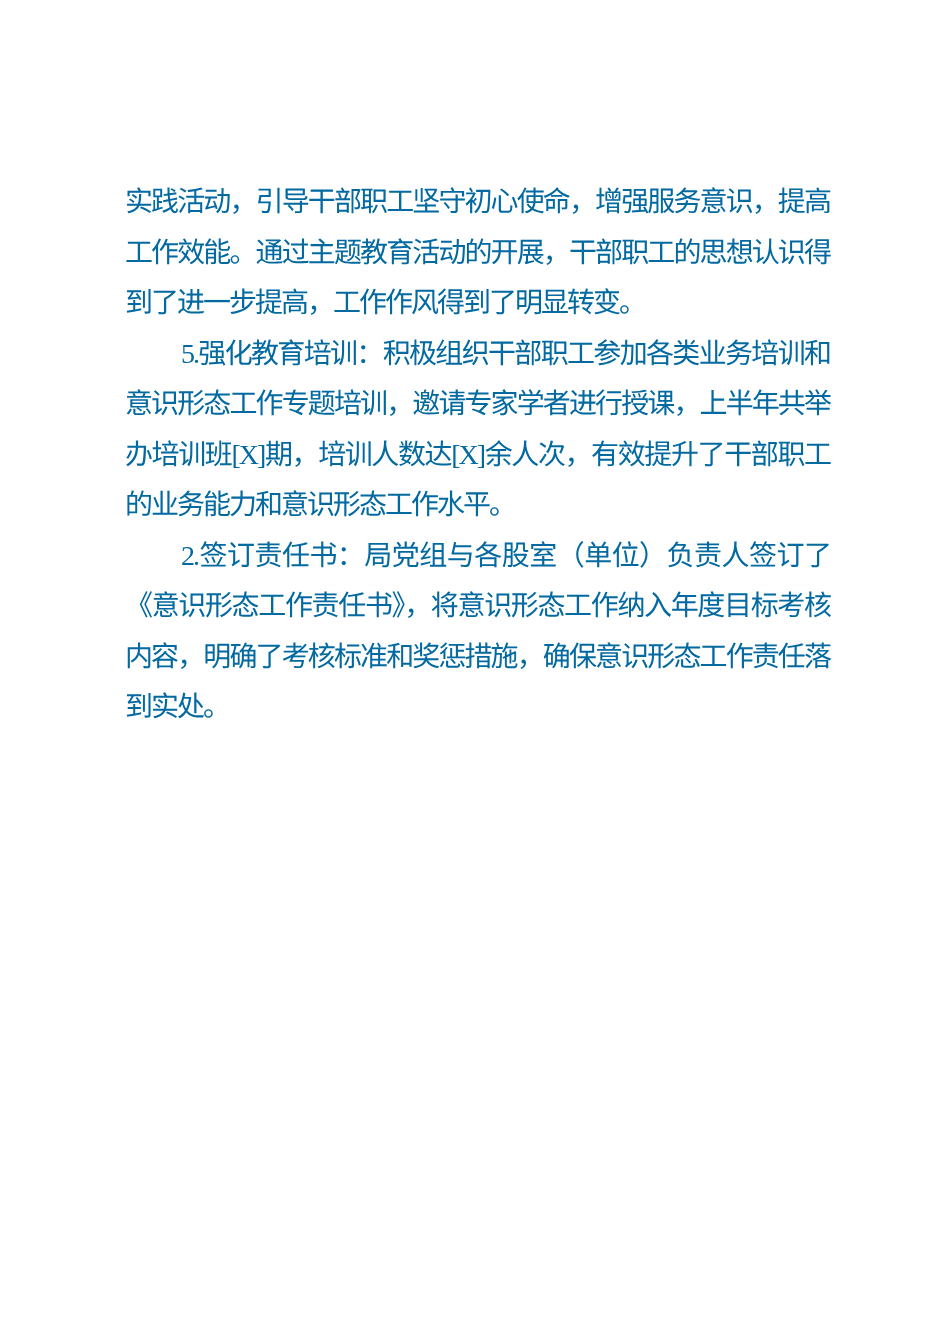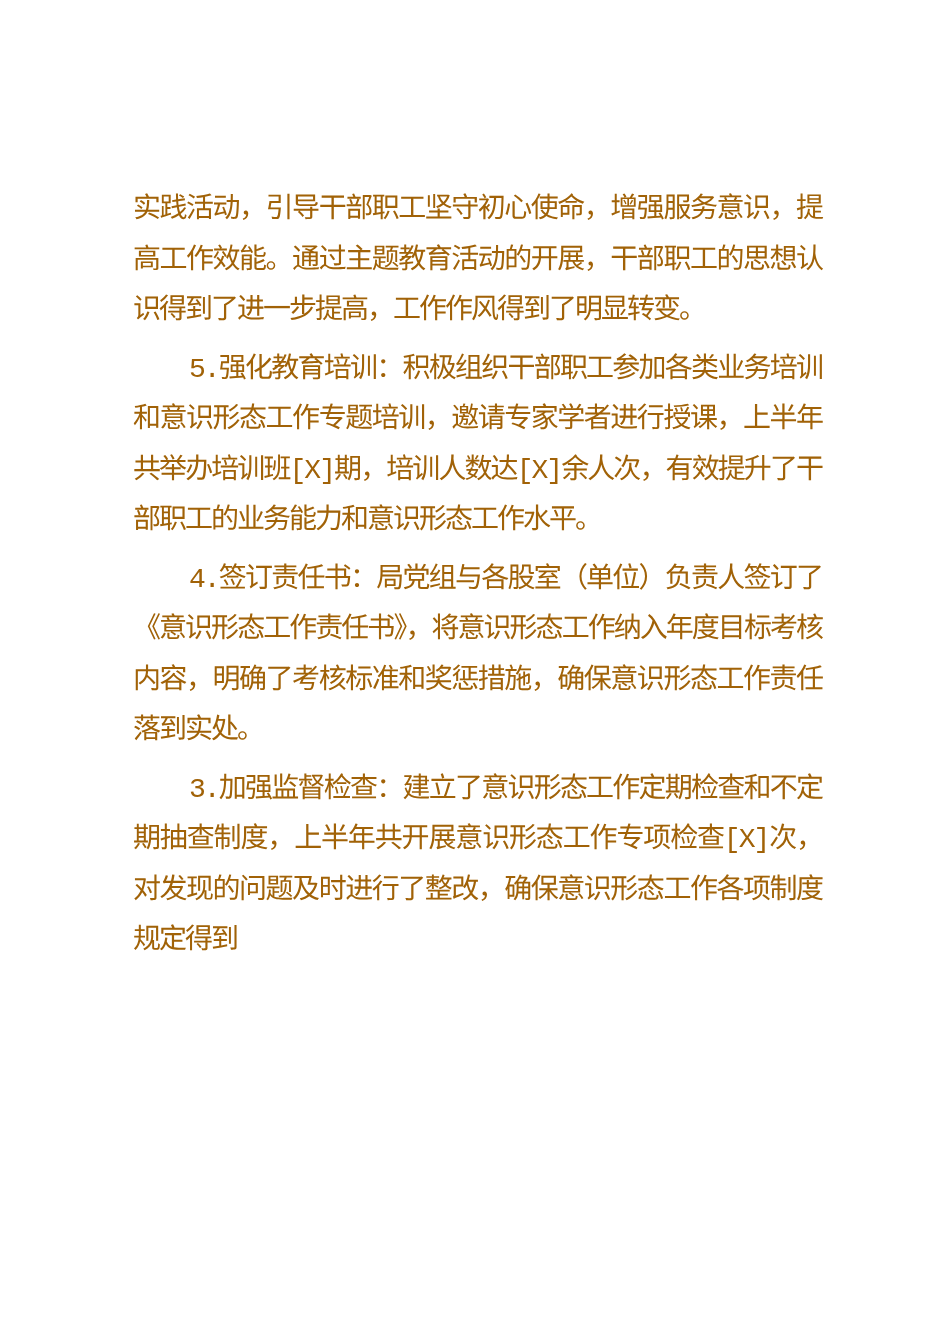--- a/index.html
+++ b/index.html
@@ -13,40 +13,39 @@
     height: 1344px;
     background: #ffffff;
     box-sizing: border-box;
     padding: 177px 120px 0 125px;
     overflow: hidden;
   }
   .textblock {
     width: 705px;
   }
   .para, .heading {
-    margin: 8px;
+    margin: 0;
     padding: 0;
-    font-family: Liberation Mono, monospace;
+    font-family: Liberation Serif, serif;
     font-size: 28px;
     line-height: 50.5px;
     letter-spacing: -2px;
-    color: #a16207;
+    color: #0369a1;
     text-align: justify;
     text-justify: inter-ideograph;
     word-break: break-all;
     overflow-wrap: break-word;
     font-weight: normal;
   }
   .indent {
     text-indent: 2em;
   }
 </style>
 </head>
 <body>
 
 <div class="page">
   <div class="textblock">
     <p class="para">实践活动，引导干部职工坚守初心使命，增强服务意识，提高工作效能。通过主题教育活动的开展，干部职工的思想认识得到了进一步提高，工作作风得到了明显转变。</p>
     <p class="para indent">5.强化教育培训：积极组织干部职工参加各类业务培训和意识形态工作专题培训，邀请专家学者进行授课，上半年共举办培训班[X]期，培训人数达[X]余人次，有效提升了干部职工的业务能力和意识形态工作水平。</p>
-    <p class="para indent">4.签订责任书：局党组与各股室（单位）负责人签订了《意识形态工作责任书》，将意识形态工作纳入年度目标考核内容，明确了考核标准和奖惩措施，确保意识形态工作责任落到实处。</p>
-    <p class="para indent">3.加强监督检查：建立了意识形态工作定期检查和不定期抽查制度，上半年共开展意识形态工作专项检查[X]次，对发现的问题及时进行了整改，确保意识形态工作各项制度规定得到</p>
+    <p class="para indent">2.签订责任书：局党组与各股室（单位）负责人签订了《意识形态工作责任书》，将意识形态工作纳入年度目标考核内容，明确了考核标准和奖惩措施，确保意识形态工作责任落到实处。</p>
   </div>
 </div>
 
 </body></html>

